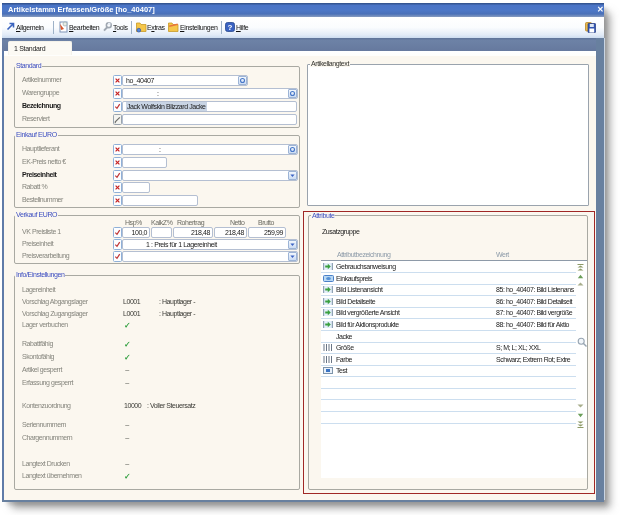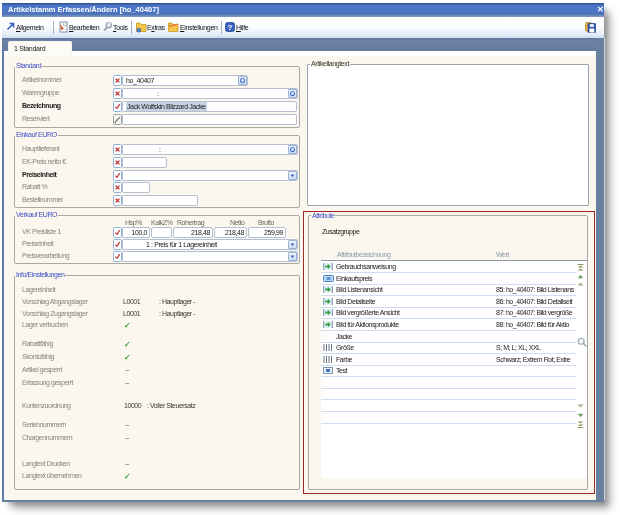--- a/index.html
+++ b/index.html
@@ -27,21 +27,21 @@
 .rv{position:absolute;left:175px;top:1px;font-size:7px;letter-spacing:-0.45px;color:#222;line-height:9px;white-space:nowrap;}
 .ric{position:absolute;left:2px;top:2px;}
 </style>
 </head>
 <body>
 
 <div class="abs" style="left:2px;top:3px;width:602px;height:499px;box-shadow:8px 8px 8px -2px rgba(105,105,105,0.6), 4px 4px 4px -1px rgba(120,120,120,0.35);"></div>
 
 <div class="abs" style="left:2px;top:3px;width:602px;height:14px;
  background:linear-gradient(180deg,#2f4d85 0%,#4a74c6 18%,#4d77c6 55%,#4a70b8 78%,#889cc0 100%);"></div>
-<div class="abs" style="left:8px;top:5px;font-size:7.5px;font-weight:bold;color:#ffffff;letter-spacing:0px;line-height:9px;">Artikelstamm Erfassen/Ändern [ho_40407]</div>
+<div class="abs" style="left:8px;top:5px;font-size:7.5px;font-weight:bold;color:#ffffff;letter-spacing:0px;line-height:9px;">Artikelstamm Erfassen/Größe [ho_40407]</div>
 <div class="abs" style="left:597px;top:5px;font-size:8px;font-weight:bold;color:#ffffff;line-height:9px;">✕</div>
 
 <div class="abs" style="left:2px;top:17px;width:602px;height:21px;
  background:linear-gradient(180deg,#ffffff 0%,#fafcfe 50%,#e2ebf7 85%,#ccdcf0 100%);"></div>
 <div id="menu">
 
  <svg class="abs" style="left:6px;top:22px;" width="9" height="9">
       <path d="M1.5 7.5 L7 2 M3.5 1.5 L7.5 1.5 L7.5 5.5" stroke="#3a63be" stroke-width="1.6" fill="none"></path>
     </svg>
  <div class="menutext" style="left:16px;top:23px;"><u>A</u>llgemein</div>

